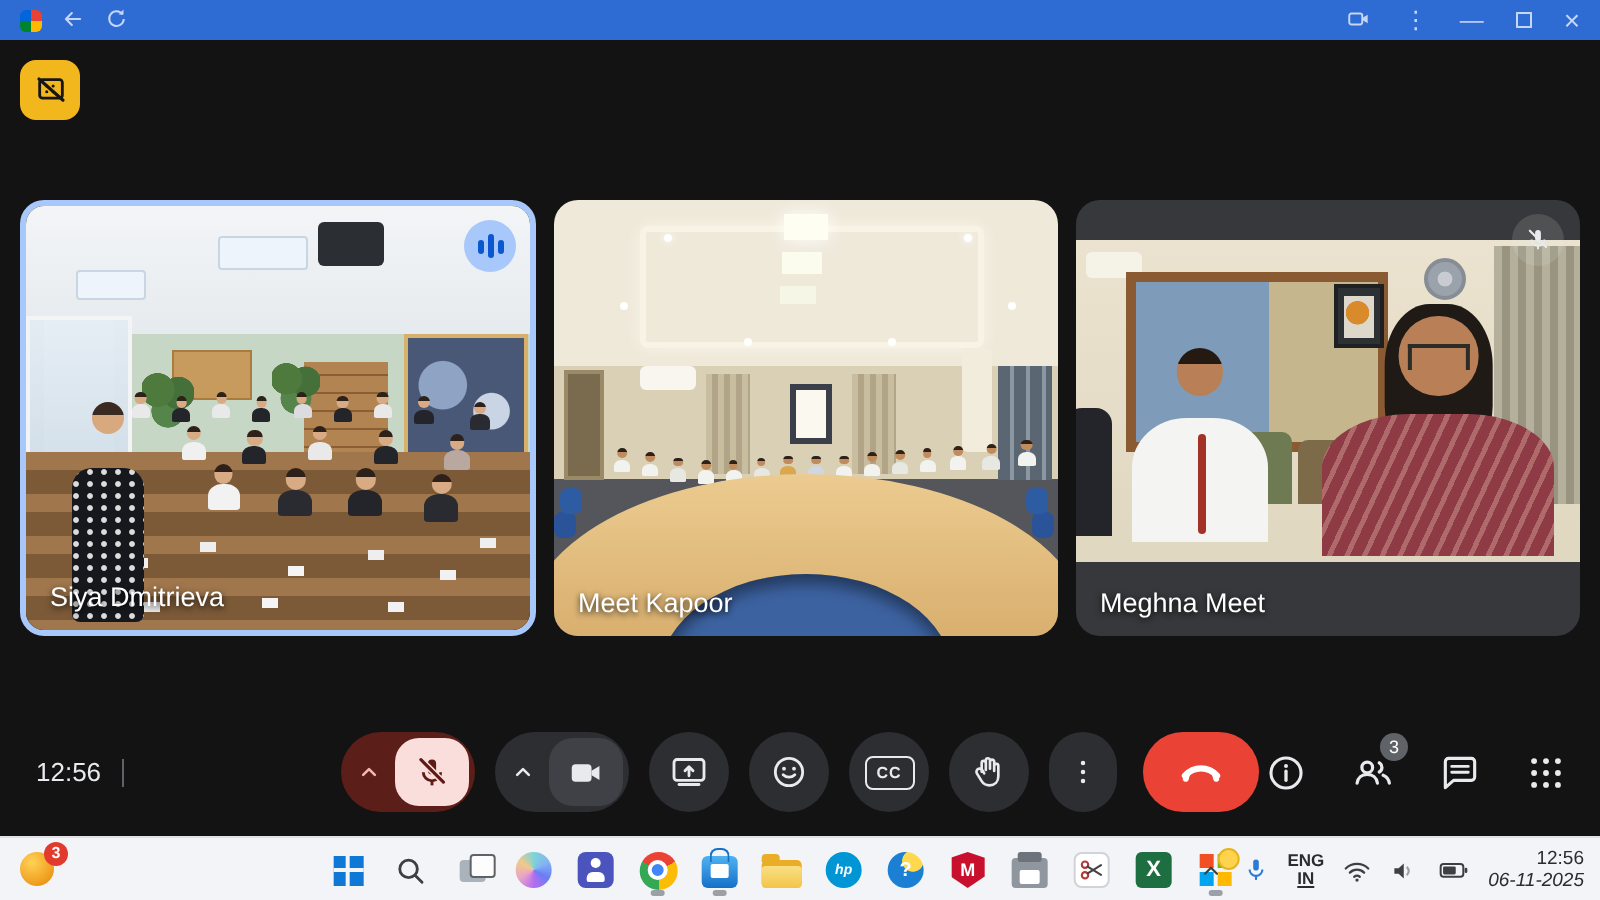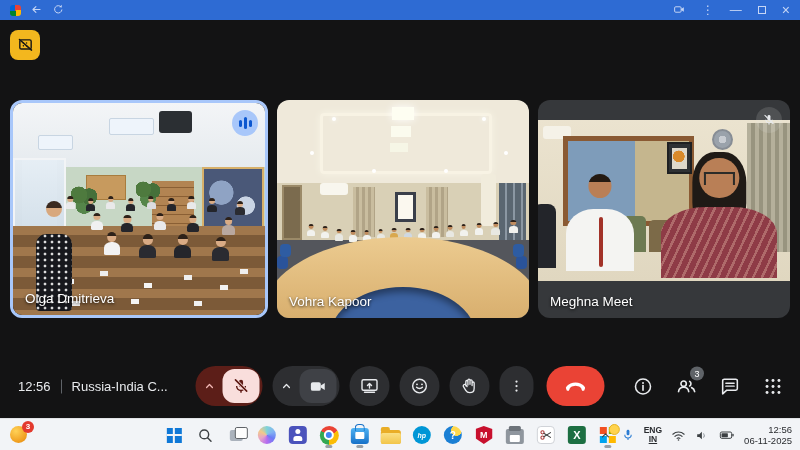--- a/index.html
+++ b/index.html
@@ -241,21 +241,21 @@
           <div class="abs" style="left:9%;top:46%;width:36px;height:52%;z-index:4;">
             <span class="abs" style="left:50%;transform:translateX(-50%);top:0;width:16px;height:16px;border-radius:50%;background:linear-gradient(#3a2a20 0 42%,#d8a87e 42%);"></span>
             <span class="abs" style="left:0;bottom:0;width:100%;height:70%;border-radius:10px 10px 4px 4px;background-color:#17181d;background-image:radial-gradient(circle at 2px 2px,#dcdcdc 1.2px,transparent 1.7px);background-size:7px 6px;"></span>
           </div>
         </div>
         <div class="audio-badge">
           <span style="height:7px;"></span>
             <span style="height:12px;"></span>
             <span style="height:7px;"></span>
         </div>
-        <span class="nametag">Olga Dmitrieva</span>
+        <span class="nametag">Siya Dmitrieva</span>
       </article>
 
       <article class="tile">
         <div class="scene" style="background:linear-gradient(#efe9da 0 38%,#d9d0b6 38% 64%,#54565c 64% 100%);">
           <div class="abs" style="left:17%;top:6%;width:66%;height:25%;border:3px solid #f8f3e4;border-radius:4px;box-shadow:0 0 8px rgba(255,255,240,.55);"></div>
           <div class="abs" style="left:45.5%;top:3%;width:9%;height:6%;background:#fefef2;box-shadow:0 0 9px #fff,-2px 18px 0 -1px #fbfbee,-4px 34px 0 -2px #f6f6e6;"></div>
           <div class="abs" style="left:22%;top:8%;width:4px;height:4px;border-radius:50%;background:#fff;box-shadow:0 0 5px #fff,150px 0 #fff,150px 0 5px #fff,-22px 34px #fff,172px 34px #fff,40px 52px #fff,112px 52px #fff;"></div>
           <div class="abs" style="left:30%;top:40%;width:9%;height:23%;background:repeating-linear-gradient(90deg,#c9bd9f 0 3px,#b1a487 3px 6px);"></div>
           <div class="abs" style="left:59%;top:40%;width:9%;height:23%;background:repeating-linear-gradient(90deg,#c9bd9f 0 3px,#b1a487 3px 6px);"></div>
           <div class="abs" style="left:2%;top:39%;width:8%;height:25%;background:#7b6b4e;border:2px solid #9b8a68;box-sizing:border-box;"></div>
@@ -323,21 +323,21 @@
               <div class="pf" style="left: 92%; top: 55%; width: 9px; height: 13px;">
                 <span class="hd" style="background: linear-gradient(rgb(45, 33, 25) 0px, rgb(45, 33, 25) 42%, rgb(192, 140, 94) 42%);"></span>
                 <span class="bd" style="background: rgb(242, 242, 238);"></span>
               </div>
             </div>
           <div class="abs" style="left:-6%;top:63%;width:112%;height:72%;border-radius:50%;background:linear-gradient(#eccb90,#c6954f);z-index:4;"></div>
           <div class="abs" style="left:21%;top:86%;width:58%;height:46%;border-radius:50%;background:#3c62a0;box-shadow:inset 0 5px 7px rgba(0,0,0,.4);z-index:4;"></div>
           <div class="abs" style="left:1%;top:66%;width:11px;height:13px;border-radius:4px;background:#2e5ca2;box-shadow:-3px 12px 0 #2a539a,10px 24px 0 #31619f;z-index:3;"></div>
           <div class="abs" style="right:2%;top:66%;width:11px;height:13px;border-radius:4px;background:#2e5ca2;box-shadow:3px 12px 0 #2a539a,-8px 24px 0 #31619f;z-index:3;"></div>
         </div>
-        <span class="nametag">Vohra Kapoor</span>
+        <span class="nametag">Meet Kapoor</span>
       </article>
 
       <article class="tile" style="background:#36383b;">
         <div class="scene" style="top:9%;bottom:17%;left:0;right:0;background:linear-gradient(#ebe3cf,#e0d7c0);">
           <div class="abs" style="left:2%;top:4%;width:11%;height:8%;background:#f5f2e8;border-radius:3px;"></div>
           <div class="abs" style="left:10%;top:10%;width:52%;height:56%;border:5px solid #8a5a33;box-sizing:border-box;background:linear-gradient(90deg,#7e9cba 0 55%,#c5b68e 55% 100%);"></div>
           <div class="abs" style="left:51%;top:14%;width:10%;height:20%;background:#2e3134;border:2px solid #1e2022;box-sizing:border-box;">
             <span class="abs" style="left:15%;top:12%;width:70%;height:76%;background:radial-gradient(circle at 45% 40%,#d98a2b 0 38%,#ded8ca 40%);"></span>
           </div>
           <div class="abs" style="left:69%;top:6%;width:17px;height:17px;border-radius:50%;background:radial-gradient(circle,#c8ccd2 0 30%,#9aa2ab 32%);border:2px solid #878d95;"></div>
@@ -366,21 +366,20 @@
             </svg>
         </div>
         <span class="nametag">Meghna Meet</span>
       </article>
     </section>
 
     <footer id="controlbar">
       <div class="cb-left">
         <span>12:56</span>
         <span class="cb-div"></span>
-        <span>Russia-India C...</span>
       </div>
 
       <div class="cb-center">
         <div class="pill red">
           <button class="chev">
             <svg width="14" height="14" viewBox="0 0 24 24">
                 <path d="M7 14.5l5-5 5 5" fill="none" stroke="#f2b8b5" stroke-width="2.2" stroke-linecap="round" stroke-linejoin="round"></path>
               </svg>
           </button>
           <button class="sqbtn pink">
@@ -418,20 +417,23 @@
 
         <button class="cbtn">
           <svg width="20" height="20" viewBox="0 0 24 24">
             <circle cx="12" cy="12" r="8.2" fill="none" stroke="#e8eaed" stroke-width="1.7"></circle>
             <circle cx="9" cy="10" r="1.15" fill="#e8eaed"></circle>
               <circle cx="15" cy="10" r="1.15" fill="#e8eaed"></circle>
             <path d="M8.5 13.6a4.9 4.9 0 0 0 7 0" fill="none" stroke="#e8eaed" stroke-width="1.7" stroke-linecap="round"></path>
           </svg>
         </button>
 
+        <button class="cbtn">
+          <span class="ccbox">CC</span>
+        </button>
 
         <button class="cbtn">
           <svg width="20" height="20" viewBox="0 0 24 24">
             <path d="M7.6 11.8V6.6a1.25 1.25 0 0 1 2.5 0v4.2M10.1 10V5a1.25 1.25 0 0 1 2.5 0v5M12.6 10V5.8a1.25 1.25 0 0 1 2.5 0v5.6M15.1 11.4v-3a1.25 1.25 0 0 1 2.5 0v6.2c0 3.3-2.1 5.4-5.3 5.4a5.6 5.6 0 0 1-4.8-2.7l-2.6-4.2c-.9-1.5-.2-2.9 1.3-3.1.8-.1 1.5.4 1.9 1.1l1 1.7" fill="none" stroke="#e8eaed" stroke-width="1.6" stroke-linecap="round" stroke-linejoin="round"></path>
           </svg>
         </button>
 
         <button class="cbtn narrow">
           <svg width="18" height="18" viewBox="0 0 24 24">
             <circle cx="12" cy="6" r="1.5" fill="#e8eaed"></circle>
@@ -601,18 +603,18 @@
       <button class="tray-btn">
         <svg width="16" height="16" viewBox="0 0 24 24">
             <rect x="2" y="7.5" width="17" height="9.5" rx="2.2" fill="none" stroke="#3c4043" stroke-width="1.5"></rect>
             <rect x="3.8" y="9.3" width="9.5" height="6" rx="1" fill="#3c4043"></rect>
             <rect x="20" y="10.3" width="2" height="4" rx="1" fill="#3c4043"></rect>
           </svg>
       </button>
       <button class="tray-btn">
         <span class="clock">
             <span style="display:block;">12:56</span>
-            <span style="display:block;">06-11-2025</span>
+            <span style="display:block;font-style:italic;">06-11-2025</span>
           </span>
       </button>
     </div>
   </footer>
 </div>
 
 </body></html>

